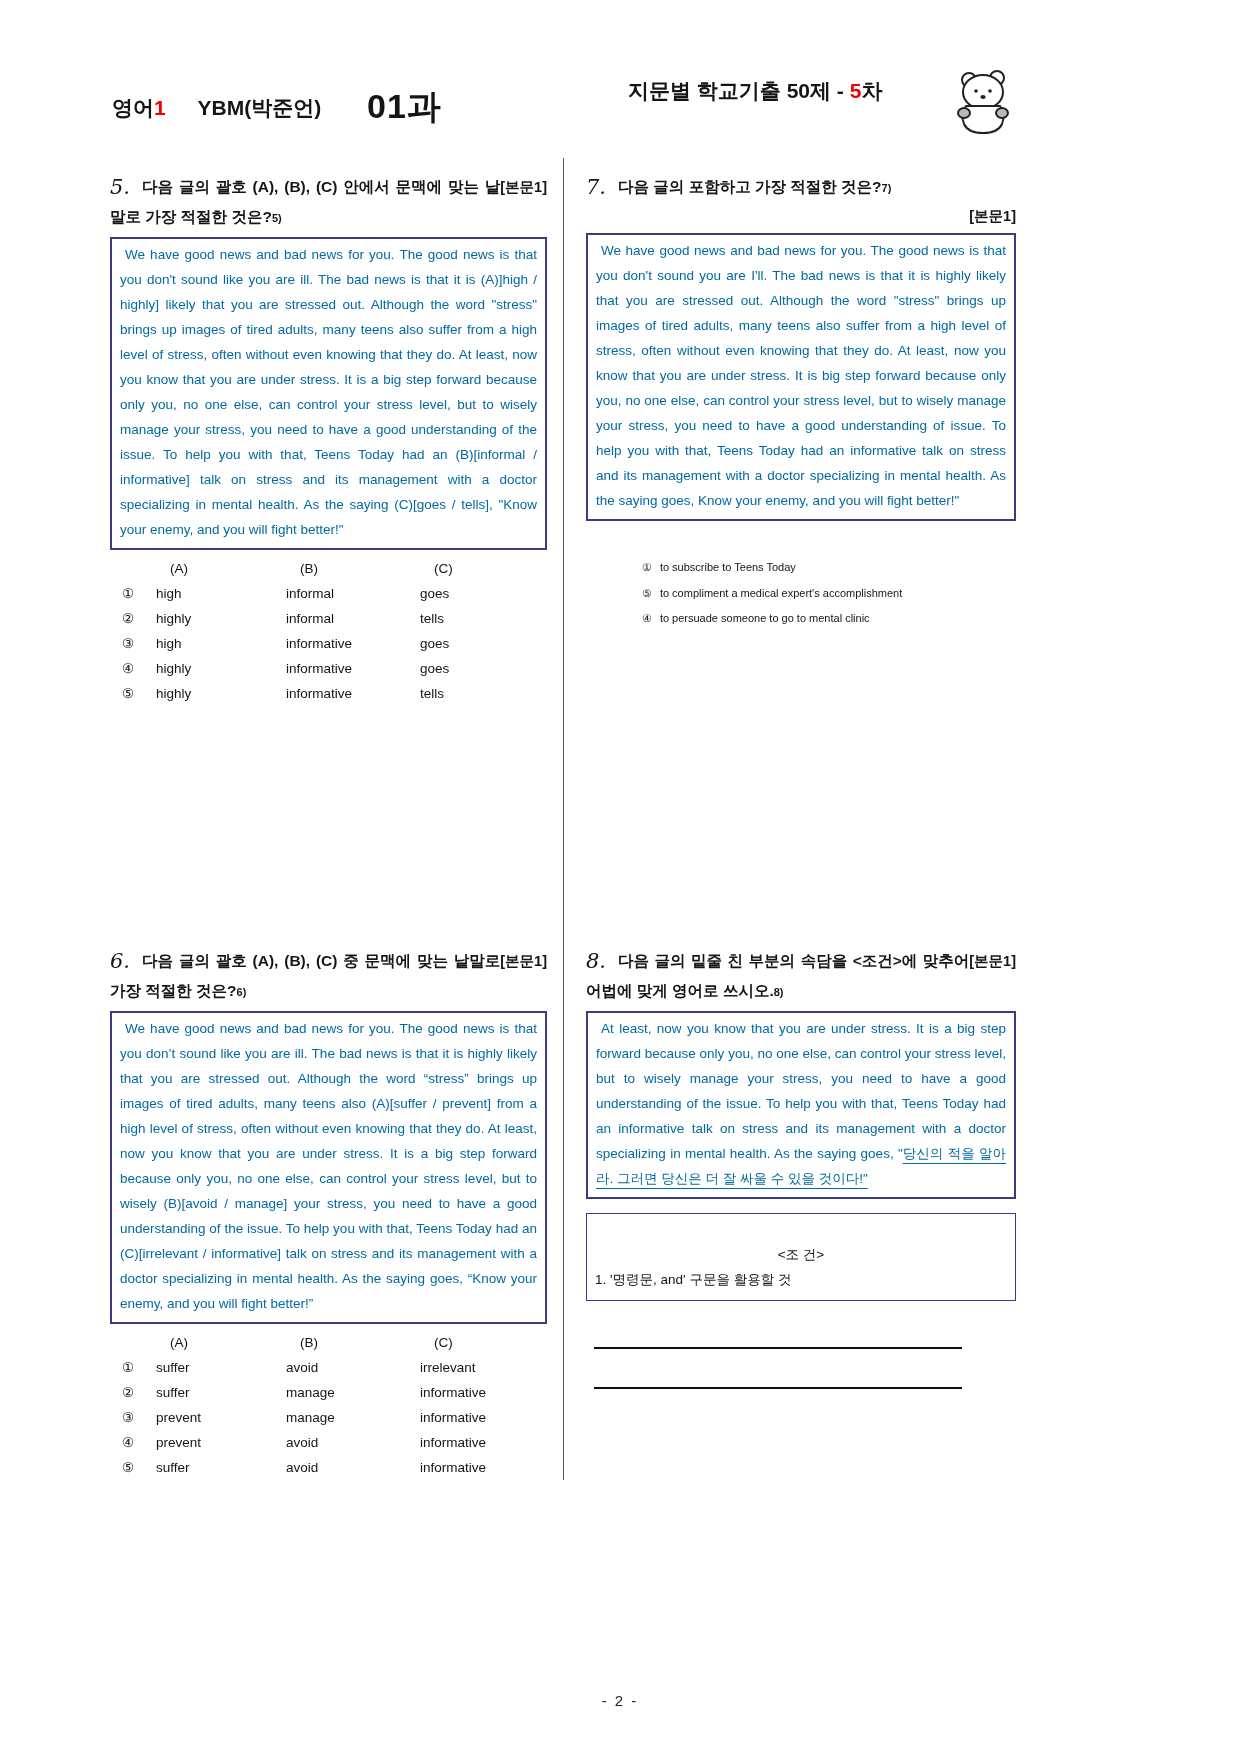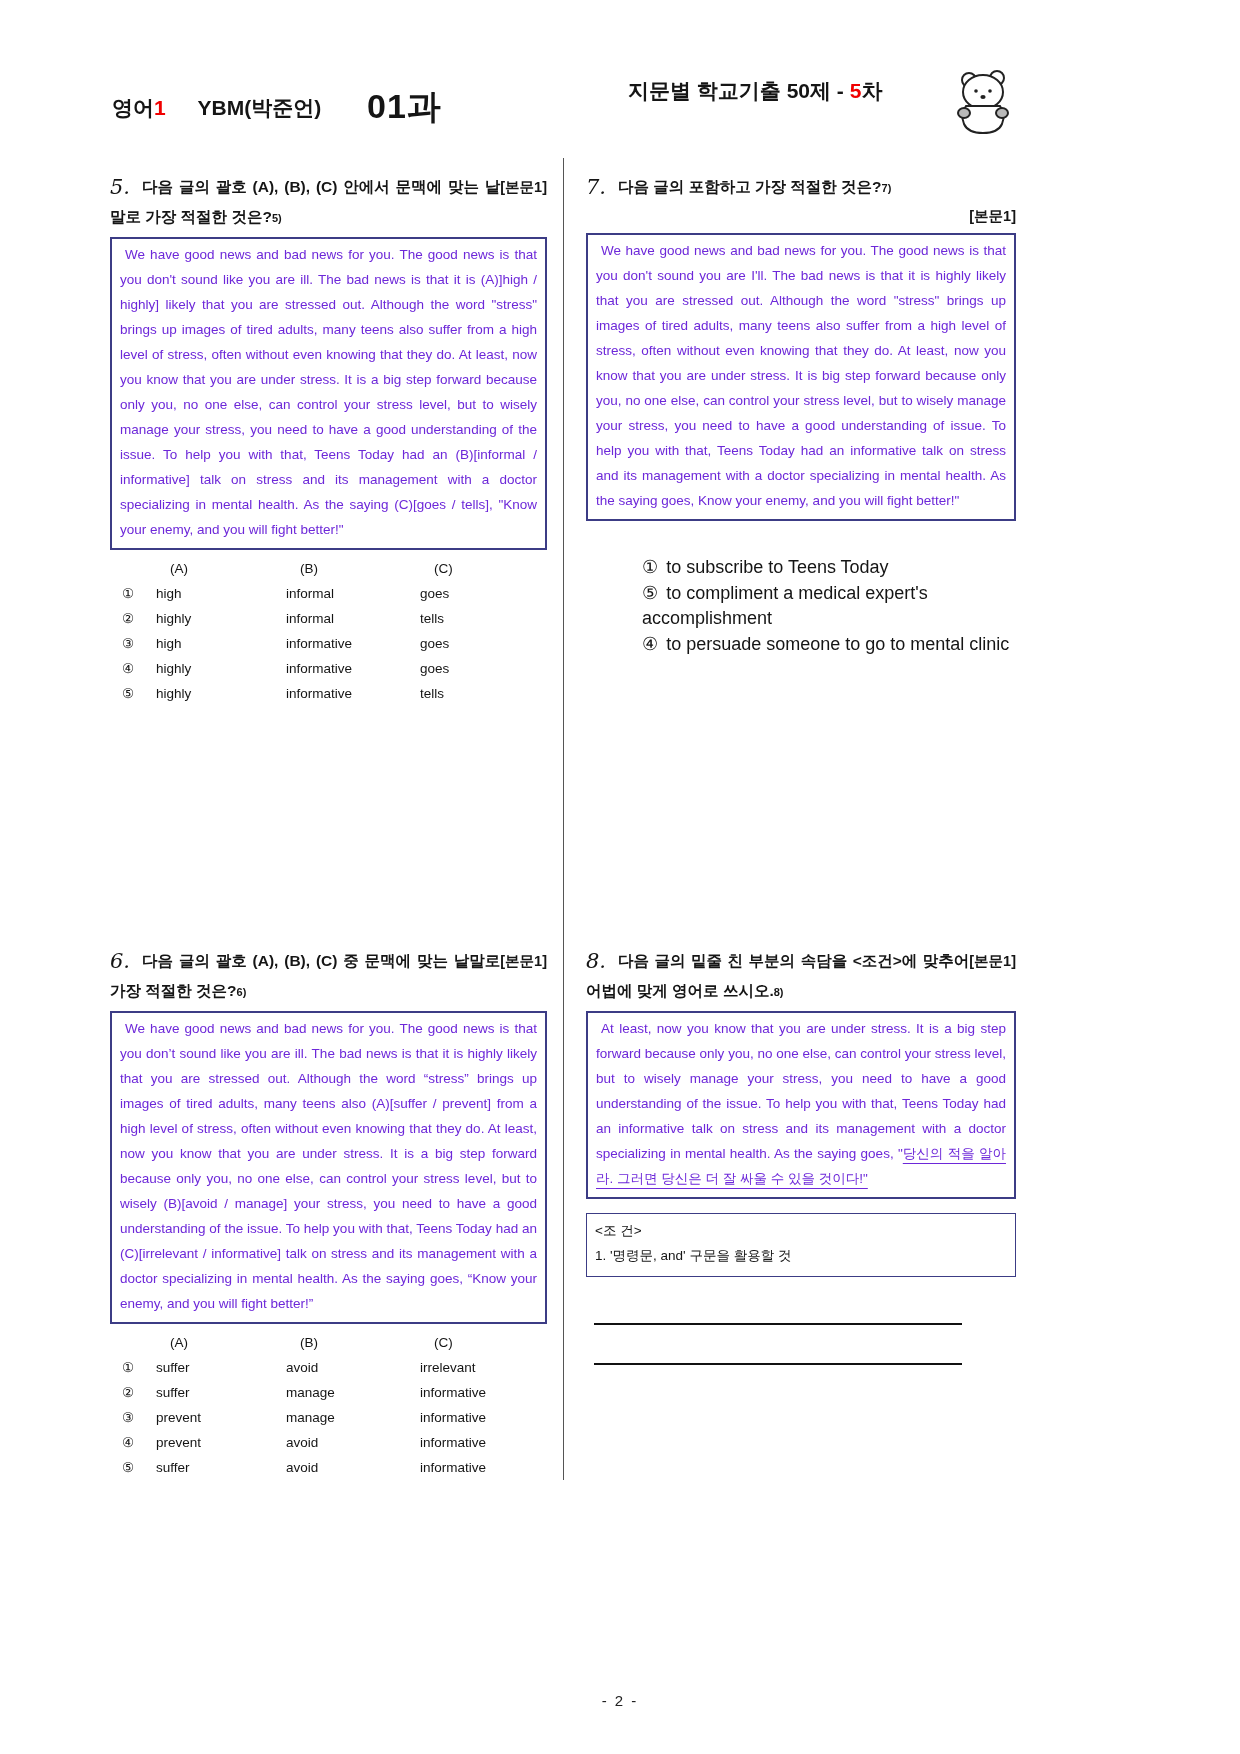--- a/index.html
+++ b/index.html
@@ -13,32 +13,32 @@
   .hdr-right{left:628px;top:77px;font-weight:bold;font-size:21px;white-space:nowrap;}
   .divider{left:563px;top:158px;width:1px;height:1322px;background:#555;}
   
   .qblock{width:437px;}
   .qhead{text-align:justify;}
   .qnum{float:left;font-family:"DejaVu Serif",serif;font-style:italic;font-size:21px;line-height:30px;margin-right:12px;}
   .qtitle{font-weight:bold;font-size:15.5px;line-height:30px;}
   .qref{font-size:11px;font-weight:bold;}
   .qsrc{float:right;font-weight:bold;font-size:14.5px;}
   .qsrc-block{display:block;text-align:right;font-weight:bold;font-size:14.5px;line-height:26px;}
-  .pbox{border:2px solid #3c3c85;margin-top:4px;padding:3px 8px 6px 8px;font-size:13.5px;line-height:25px;text-align:justify;text-indent:5px;color:#6d28d9;}
+  .pbox{border:2px solid #3c3c85;margin-top:4px;padding:3px 8px 6px 8px;font-size:13.5px;line-height:25px;text-align:justify;text-indent:5px;color:#0369a1;}
   .ul{text-decoration:underline;text-underline-offset:5px;}
   
   .opt-table{margin-top:6px;padding-left:12px;font-size:13.5px;line-height:25px;display:grid;grid-template-columns:34px 130px 134px 1fr;}
   .opt-h{padding-left:14px;}
   .onum{display:inline-block;}
   
-  .q7opts{margin-top:34px;margin-left:56px;font-size:18px;line-height:25.5px;}
+  .q7opts{margin-top:34px;margin-left:56px;font-size:11px;line-height:25.5px;}
   .q7opts .onum{margin-right:8px;}
   
   .condbox{border:1.5px solid #3c3c85;margin-top:14px;padding:4px 8px 8px 8px;font-size:13.5px;line-height:25px;}
-  .cond-title{text-align:left;}
+  .cond-title{text-align:center;margin-top:24px;}
   
   .blank{border-bottom:2px solid #111;height:0;width:368px;margin-left:8px;}
   .blank.b1{margin-top:46px;}
   .blank.b2{margin-top:38px;}
   .footer{left:0;top:1692px;width:1240px;text-align:center;font-size:15px;color:#222;letter-spacing:2px;}
   .mascot{left:952px;top:66px;}
 </style>
 </head>
 <body>
 

